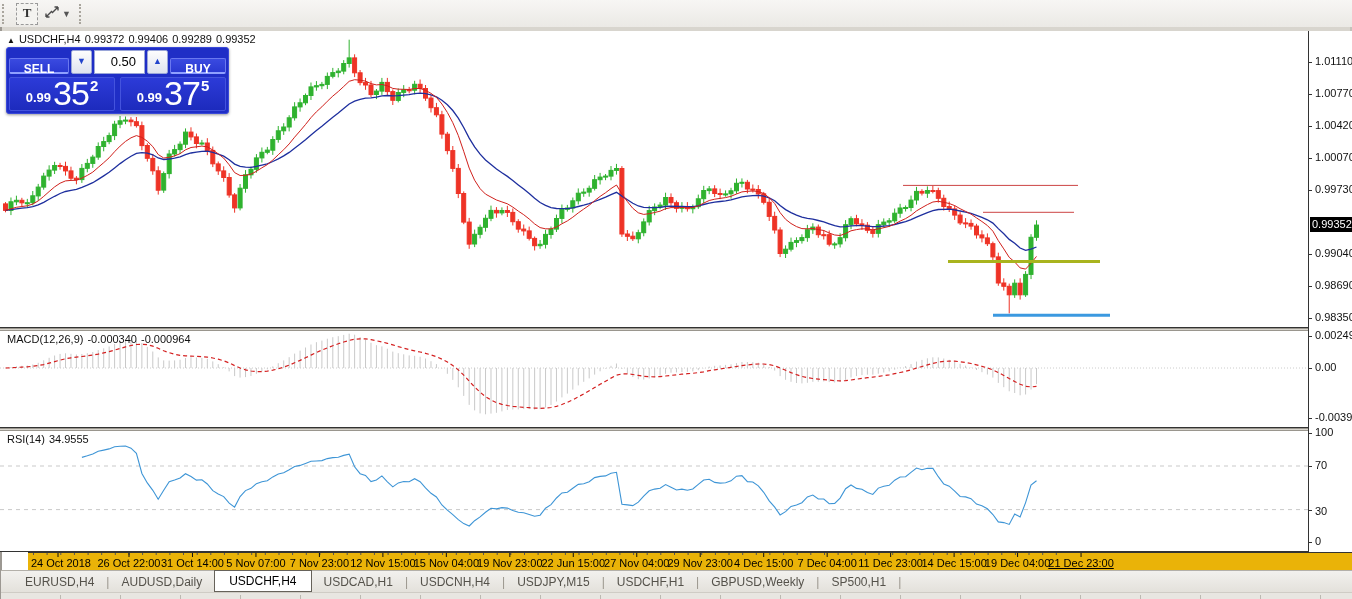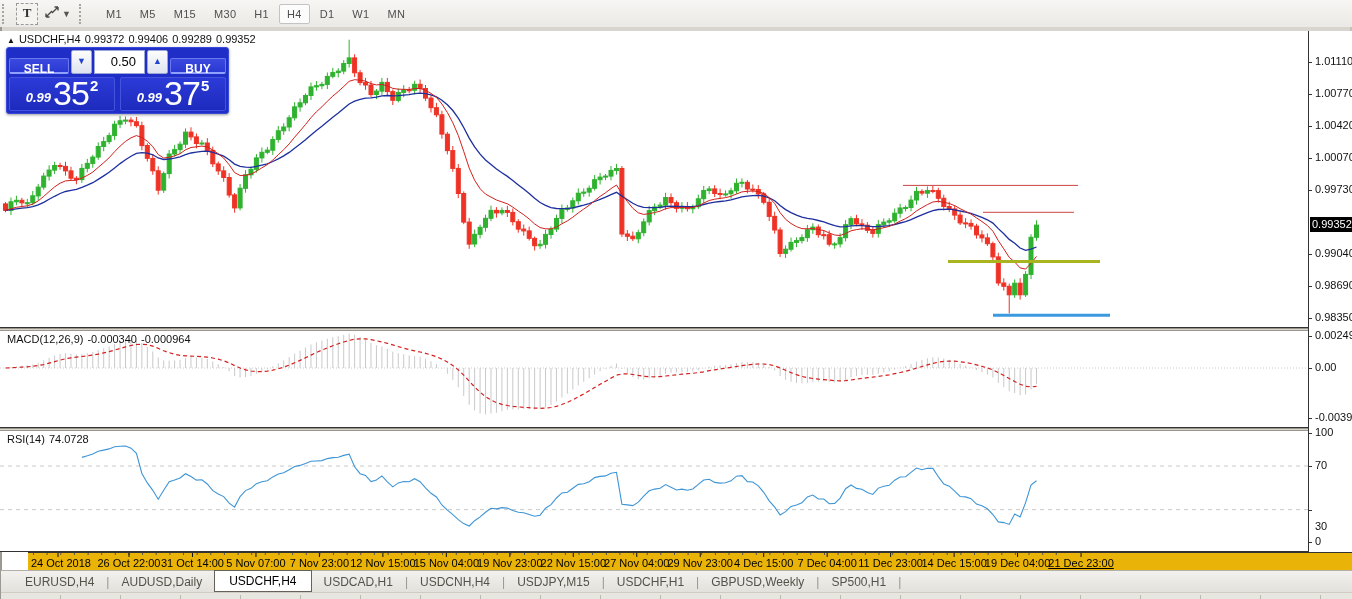--- a/index.html
+++ b/index.html
@@ -45,52 +45,41 @@
   #tab-gutter{position:absolute;bottom:0;left:0;right:0;height:7px;background:#e8e6e1;border-top:1px solid #cfccc5;background-image:repeating-linear-gradient(90deg,transparent 0 59px,#bcb9b1 59px 60px);background-size:60px 4px;background-repeat:repeat-x;background-position:0 2px;}
   
   #trade-panel{position:absolute;left:6px;top:16px;width:221px;height:65px;background:#1f2ec6;border:1px solid #3a49d8;border-radius:3px;box-shadow:0 1px 3px rgba(0,0,0,.4);z-index:5;}
   #tp-row1{display:flex;height:24px;padding:2px 2px 0 2px;gap:2px;}
   .tp-btn{background:linear-gradient(#3a4ae0,#2a39d2);border:1px solid #6a78ef;border-bottom:2px solid #8fa0ff;color:#fff;font-weight:bold;font-size:12px;line-height:20px;text-align:center;border-radius:2px;margin-top:8px;}
   #sell-btn{flex:0 0 58px;} #buy-btn{flex:0 0 54px;}
   .spin{flex:0 0 19px;background:linear-gradient(#fdfdfd,#dfe3ef);border:1px solid #9aa6d8;font-size:9px;line-height:21px;text-align:center;color:#2244cc;border-radius:2px;}
   #lot-field{flex:1;background:#fff;border:1px solid #9aa6d8;font-size:13px;line-height:21px;color:#000;text-align:right;padding-right:8px;}
   #tp-row2{display:flex;gap:5px;padding:3px 2px 0 2px;height:34px;}
   .price-box{flex:1;background:linear-gradient(#2c3bd8,#1d2bbd);border:1px solid #4453dd;border-radius:2px;color:#fff;display:flex;align-items:flex-end;justify-content:center;padding-bottom:1px;}
-  .pb-small{font-size:13px;font-weight:bold;margin:0 2px 4px 0;font-style:italic;}
+  .pb-small{font-size:13px;font-weight:bold;margin:0 2px 4px 0;}
   .pb-big{font-size:34px;line-height:32px;letter-spacing:-1px;}
   .pb-sup{font-size:15px;font-weight:bold;margin:0 0 15px 1px;}
 </style>
 </head>
 <body>
 
 <div id="app">
 
   <div id="toolbar">
     <div class="grip"></div>
     <div id="text-tool">T</div>
     <div id="arrows-tool">
       <span>
         <svg width="16" height="16" viewBox="0 0 16 16">
             <path d="M2 13 L8 7 M2 13 L5.5 13 M2 13 L2 9.5 M14 3 L8 9 M14 3 L10.5 3 M14 3 L14 6.5" stroke="#4a4a4a" stroke-width="1.4" fill="none"></path>
           </svg>
       </span>
       <span class="caret">▼</span>
     </div>
     <div class="grip" style="margin-left:8px;"></div>
-    <div id="tf-buttons">
-        <div class="tf-btn">M1</div>
-        <div class="tf-btn">M5</div>
-        <div class="tf-btn">M15</div>
-        <div class="tf-btn">M30</div>
-        <div class="tf-btn">H1</div>
-        <div class="tf-btn active">H4</div>
-        <div class="tf-btn">D1</div>
-        <div class="tf-btn">W1</div>
-        <div class="tf-btn">MN</div>
-      </div>
   </div>
 
   <div id="frame-top"></div>
   <div id="left-frame"></div>
   <div id="right-frame"></div>
 
   <div id="main-panel" class="panel">
     <svg id="main-svg" class="chartsvg" width="1308" height="296" viewBox="0 31 1308 296">
         <line x1="5.5" y1="202.1" x2="5.5" y2="212.3" stroke="#ee3326" stroke-width="1"></line>
         <rect x="3.5" y="203.9" width="4" height="6.5" fill="#ee3326" stroke="#ee3326"></rect>
@@ -709,21 +698,21 @@
 
   <div id="div2" class="divider"></div>
 
   <div id="rsi-panel" class="panel">
     <svg id="rsi-svg" class="chartsvg" width="1308" height="120" viewBox="0 431 1308 120">
         <line x1="0" y1="466.0" x2="1308" y2="466.0" stroke="#c9c9c9" stroke-dasharray="4 4"></line>
         <line x1="0" y1="509.6" x2="1308" y2="509.6" stroke="#c9c9c9" stroke-dasharray="4 4"></line>
         <polyline points="81.9,457.4 87.3,455.8 92.8,453.9 98.2,451.2 103.7,450.1 109.1,448.9 114.6,446.8 120.1,446.2 125.5,446.1 131.0,448.2 136.4,453.3 141.9,473.5 147.3,482.9 152.8,490.3 158.2,499.3 163.7,490.3 169.2,481.8 174.6,480.1 180.1,478.0 185.5,473.7 191.0,476.5 196.4,480.1 201.9,479.8 207.3,484.0 212.8,490.7 218.2,493.9 223.7,496.6 229.2,503.1 234.6,507.1 240.1,496.6 245.5,490.6 251.0,488.3 256.4,483.7 261.9,481.7 267.3,480.8 272.8,476.9 278.3,473.9 283.7,472.7 289.2,469.7 294.6,466.5 300.1,465.4 305.5,463.4 311.0,461.3 316.4,461.0 321.9,460.6 327.3,458.6 332.8,457.6 338.3,457.3 343.7,455.4 349.2,454.1 354.6,466.8 360.1,473.7 365.5,475.4 371.0,481.6 376.4,479.9 381.9,475.9 387.4,481.8 392.8,486.9 398.3,482.9 403.7,481.5 409.2,481.8 414.6,478.7 420.1,481.7 425.5,487.9 431.0,493.3 436.4,497.0 441.9,505.0 447.4,510.2 452.8,514.7 458.3,519.6 463.7,523.6 469.2,526.0 474.6,520.7 480.1,516.9 485.5,512.3 491.0,508.3 496.5,508.9 501.9,507.6 507.4,508.1 512.8,510.5 518.3,512.3 523.7,512.8 529.2,514.6 534.6,516.3 540.1,515.2 545.5,508.2 551.0,504.6 556.5,498.0 561.9,492.9 567.4,492.2 572.8,488.2 578.3,484.4 583.7,483.8 589.2,481.8 594.6,477.6 600.1,476.4 605.6,475.9 611.0,473.2 616.5,472.3 621.9,504.2 627.4,504.9 632.8,505.6 638.3,502.1 643.7,496.2 649.2,490.8 654.6,489.1 660.1,488.2 665.6,484.6 671.0,487.2 676.5,490.0 681.9,489.1 687.4,490.2 692.8,489.0 698.3,484.4 703.7,480.0 709.2,479.2 714.7,482.4 720.1,483.1 725.6,482.7 731.0,480.8 736.5,476.2 741.9,475.6 747.4,481.6 752.8,482.0 758.3,485.8 763.7,492.3 769.2,500.9 774.7,507.2 780.1,514.9 785.6,511.6 791.0,506.4 796.5,505.0 801.9,502.7 807.4,496.9 812.8,495.1 818.3,499.0 823.8,499.0 829.2,503.7 834.7,503.4 840.1,498.1 845.6,488.7 851.0,485.0 856.5,488.4 861.9,489.2 867.4,492.5 872.8,494.4 878.3,488.1 883.8,486.2 889.2,485.3 894.7,480.2 900.1,477.0 905.6,476.7 911.0,472.4 916.5,468.0 921.9,469.7 927.4,468.3 932.9,468.4 938.3,476.7 943.8,484.1 949.2,486.2 954.7,491.1 960.1,496.5 965.6,496.9 971.0,498.7 976.5,504.1 981.9,505.8 987.4,508.8 992.9,514.5 998.3,521.9 1003.8,522.6 1009.2,524.4 1014.7,513.9 1020.1,517.0 1025.6,502.6 1031.0,485.1 1036.5,480.8" fill="none" stroke="#3e95d6" stroke-width="1.1"></polyline>
       </svg>
     <div class="panel-label">
-      <span>RSI(14)</span><span>74.0728</span>
+      <span>RSI(14)</span><span>34.9555</span>
     </div>
   </div>
 
   <div id="right-axis">
     <div id="price-badge" style="top: 186.054px;">0.99352</div>
   <div class="ax-lbl" style="top: 24px;">1.01110</div>
       <div class="ax-tick" style="top: 31px;"></div>
       <div class="ax-lbl" style="top: 55.535px;">1.00770</div>
       <div class="ax-tick" style="top: 62.535px;"></div>
       <div class="ax-lbl" style="top: 87.9975px;">1.00420</div>
@@ -741,21 +730,21 @@
       <div class="ax-lbl" style="top: 298.102px;">0.002492</div>
       <div class="ax-tick" style="top: 305.102px;"></div>
       <div class="ax-lbl" style="top: 330px;">0.00</div>
       <div class="ax-tick" style="top: 337px;"></div>
       <div class="ax-lbl" style="top: 380.086px;">-0.003913</div>
       <div class="ax-tick" style="top: 387.086px;"></div>
       <div class="ax-lbl" style="top: 395.3px;">100</div>
       <div class="ax-tick" style="top: 402.3px;"></div>
       <div class="ax-lbl" style="top: 428px;">70</div>
       <div class="ax-tick" style="top: 435px;"></div>
-      <div class="ax-lbl" style="top: 489px;">30</div>
+      <div class="ax-lbl" style="top: 474px;">30</div>
       <div class="ax-tick" style="top: 478.6px;"></div>
       <div class="ax-lbl" style="top: 504.3px;">0</div>
       <div class="ax-tick" style="top: 511.3px;"></div>
     </div>
 
   <div id="time-axis">
     <svg id="time-ticks" width="1352" height="5" style="position:absolute;top:0;left:0;">
         <line x1="5.5" y1="0" x2="5.5" y2="2" stroke="#555"></line>
         <line x1="19.1" y1="0" x2="19.1" y2="2" stroke="#555"></line>
         <line x1="32.8" y1="0" x2="32.8" y2="2" stroke="#555"></line>
@@ -852,21 +841,21 @@
       </svg>
     <div id="time-labels">
         <div class="time-lbl" style="left: 3px;">24 Oct 2018</div>
         <div class="time-lbl" style="left: 101px; transform: translateX(-50%);">26 Oct 22:00</div>
         <div class="time-lbl" style="left: 164.47px; transform: translateX(-50%);">31 Oct 14:00</div>
         <div class="time-lbl" style="left: 227.94px; transform: translateX(-50%);">5 Nov 07:00</div>
         <div class="time-lbl" style="left: 291.41px; transform: translateX(-50%);">7 Nov 23:00</div>
         <div class="time-lbl" style="left: 354.88px; transform: translateX(-50%);">12 Nov 15:00</div>
         <div class="time-lbl" style="left: 418.35px; transform: translateX(-50%);">15 Nov 04:00</div>
         <div class="time-lbl" style="left: 481.82px; transform: translateX(-50%);">19 Nov 23:00</div>
-        <div class="time-lbl" style="left: 545.29px; transform: translateX(-50%);">22 Nov 15:00</div>
+        <div class="time-lbl" style="left: 545.29px; transform: translateX(-50%);">22 Jun 15:00</div>
         <div class="time-lbl" style="left: 608.76px; transform: translateX(-50%);">27 Nov 04:00</div>
         <div class="time-lbl" style="left: 672.23px; transform: translateX(-50%);">29 Nov 23:00</div>
         <div class="time-lbl" style="left: 735.7px; transform: translateX(-50%);">4 Dec 15:00</div>
         <div class="time-lbl" style="left: 799.17px; transform: translateX(-50%);">7 Dec 04:00</div>
         <div class="time-lbl" style="left: 862.64px; transform: translateX(-50%);">11 Dec 23:00</div>
         <div class="time-lbl" style="left: 926.11px; transform: translateX(-50%);">14 Dec 15:00</div>
         <div class="time-lbl" style="left: 989.58px; transform: translateX(-50%);">19 Dec 04:00</div>
         <div class="time-lbl" style="left: 1053.05px; transform: translateX(-50%); text-decoration: underline;">21 Dec 23:00</div>
       </div>
   </div>

